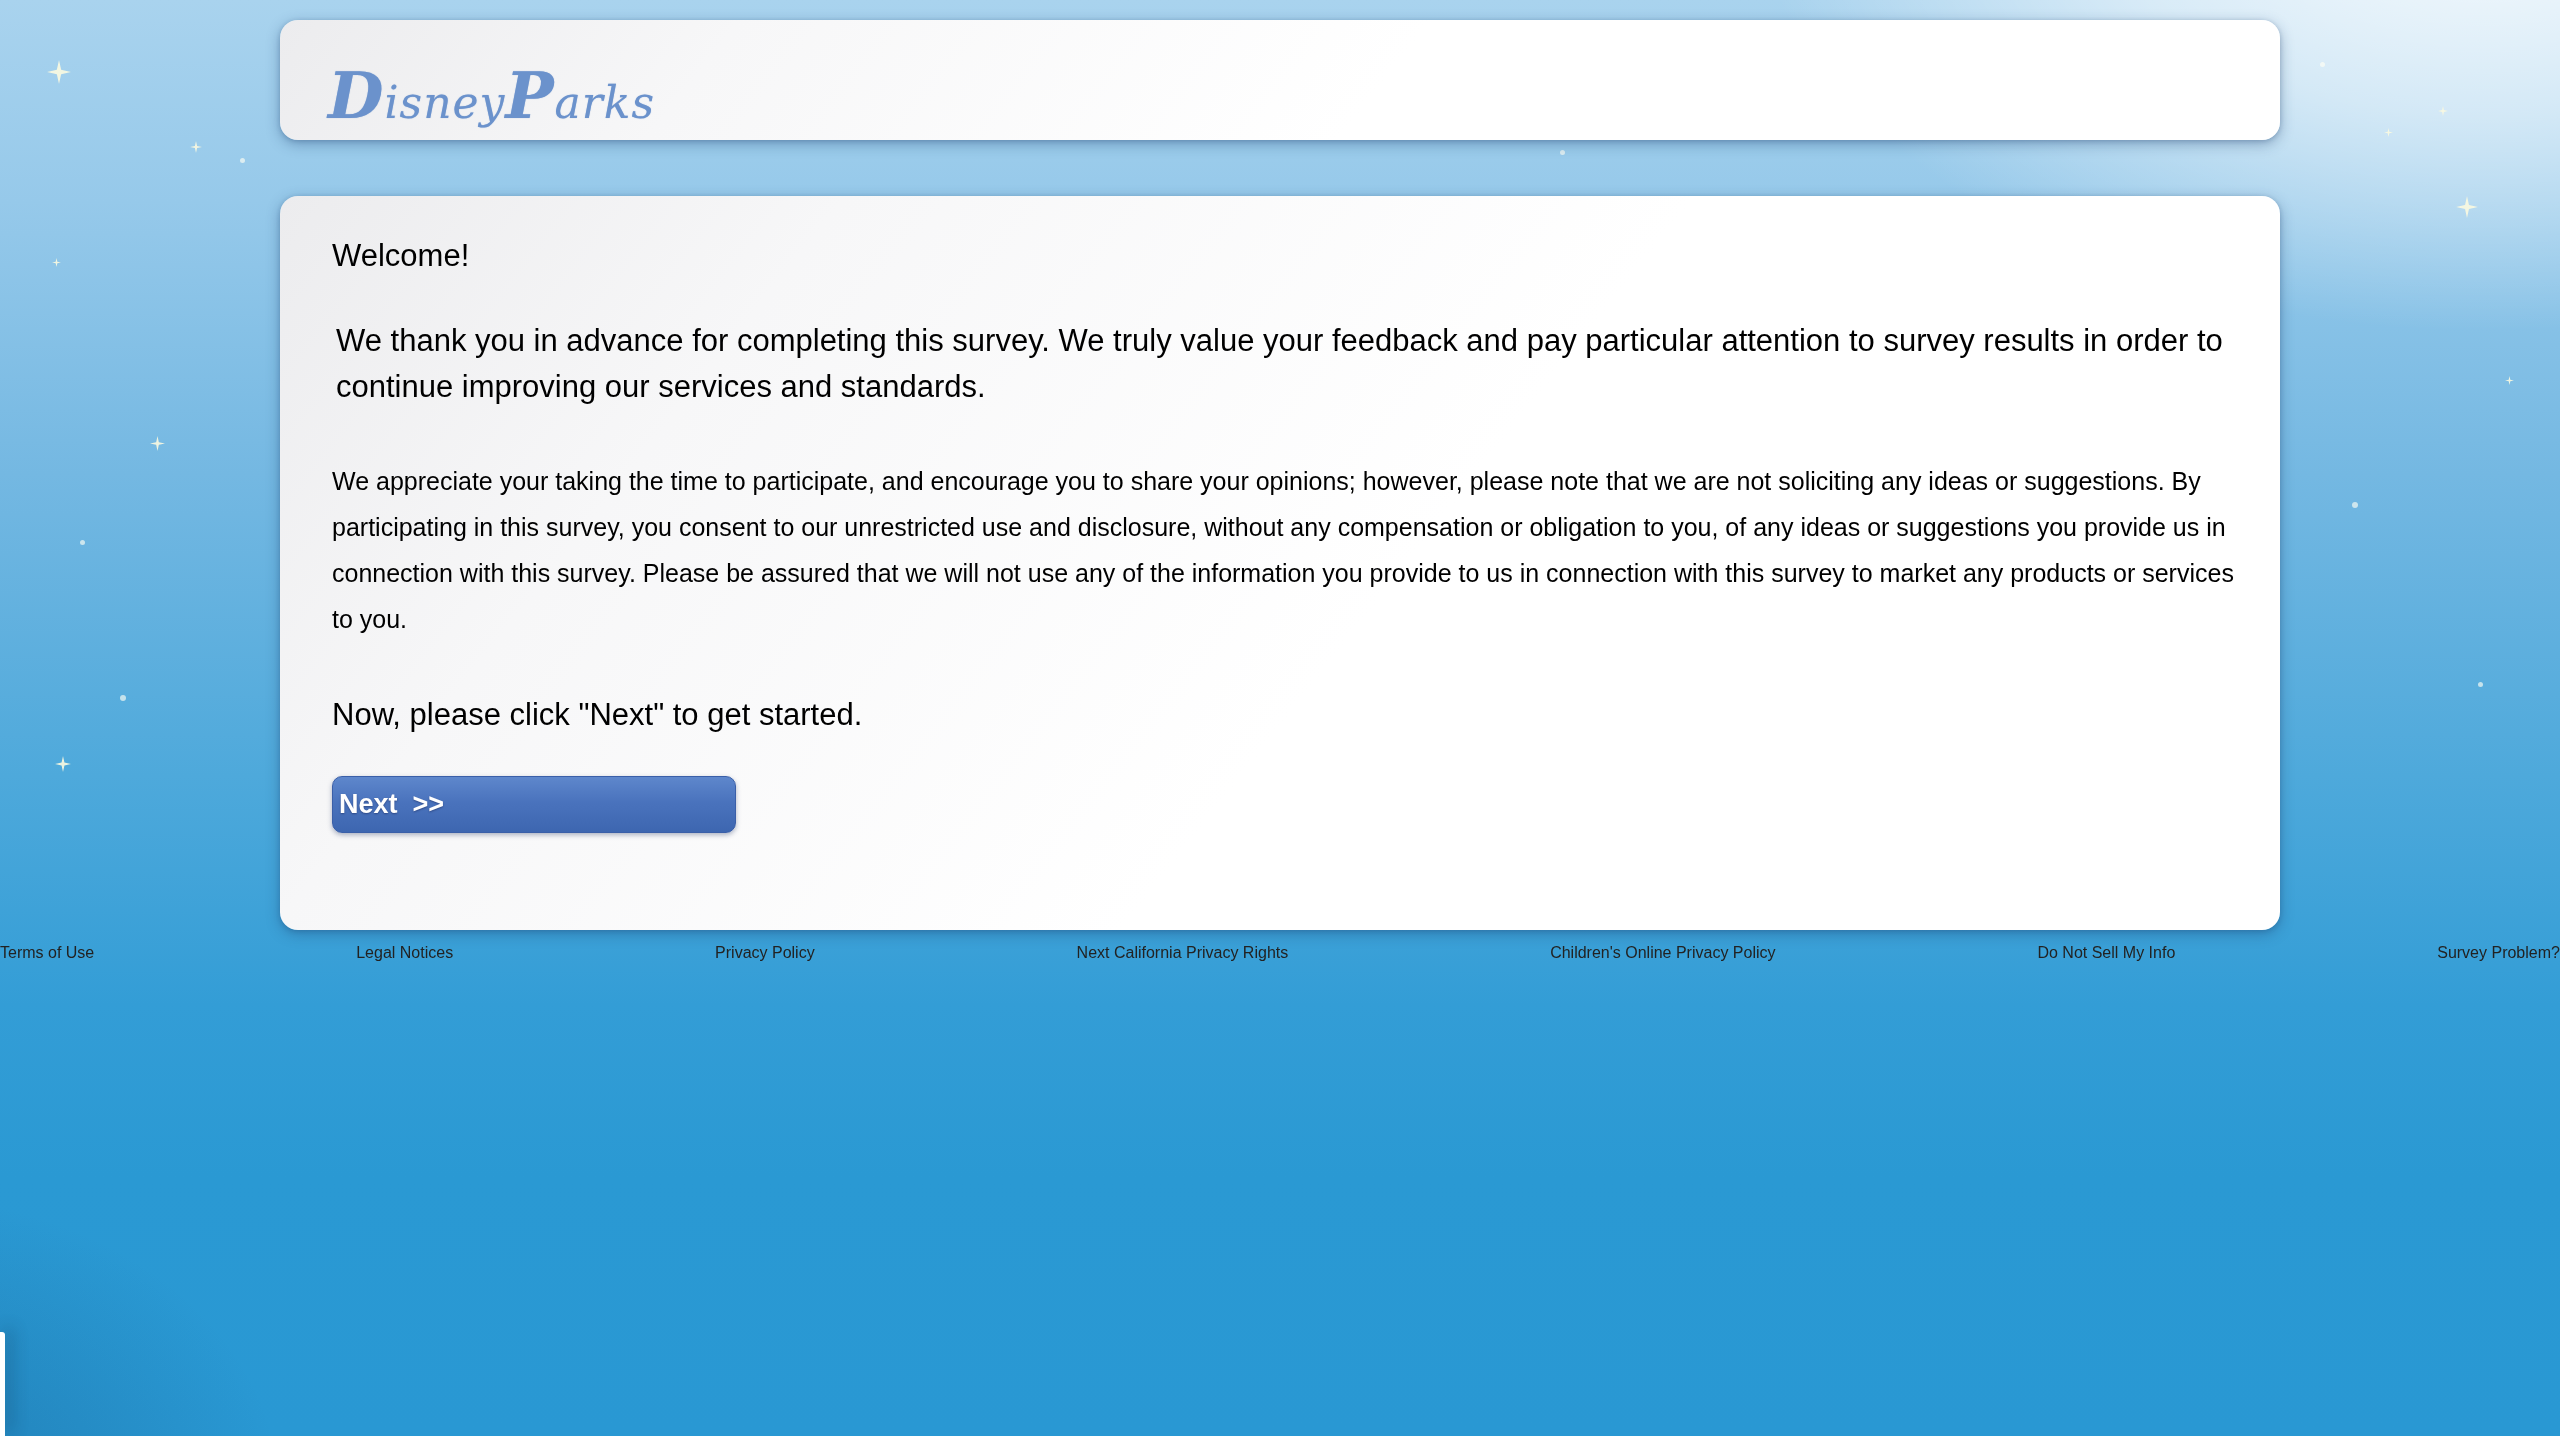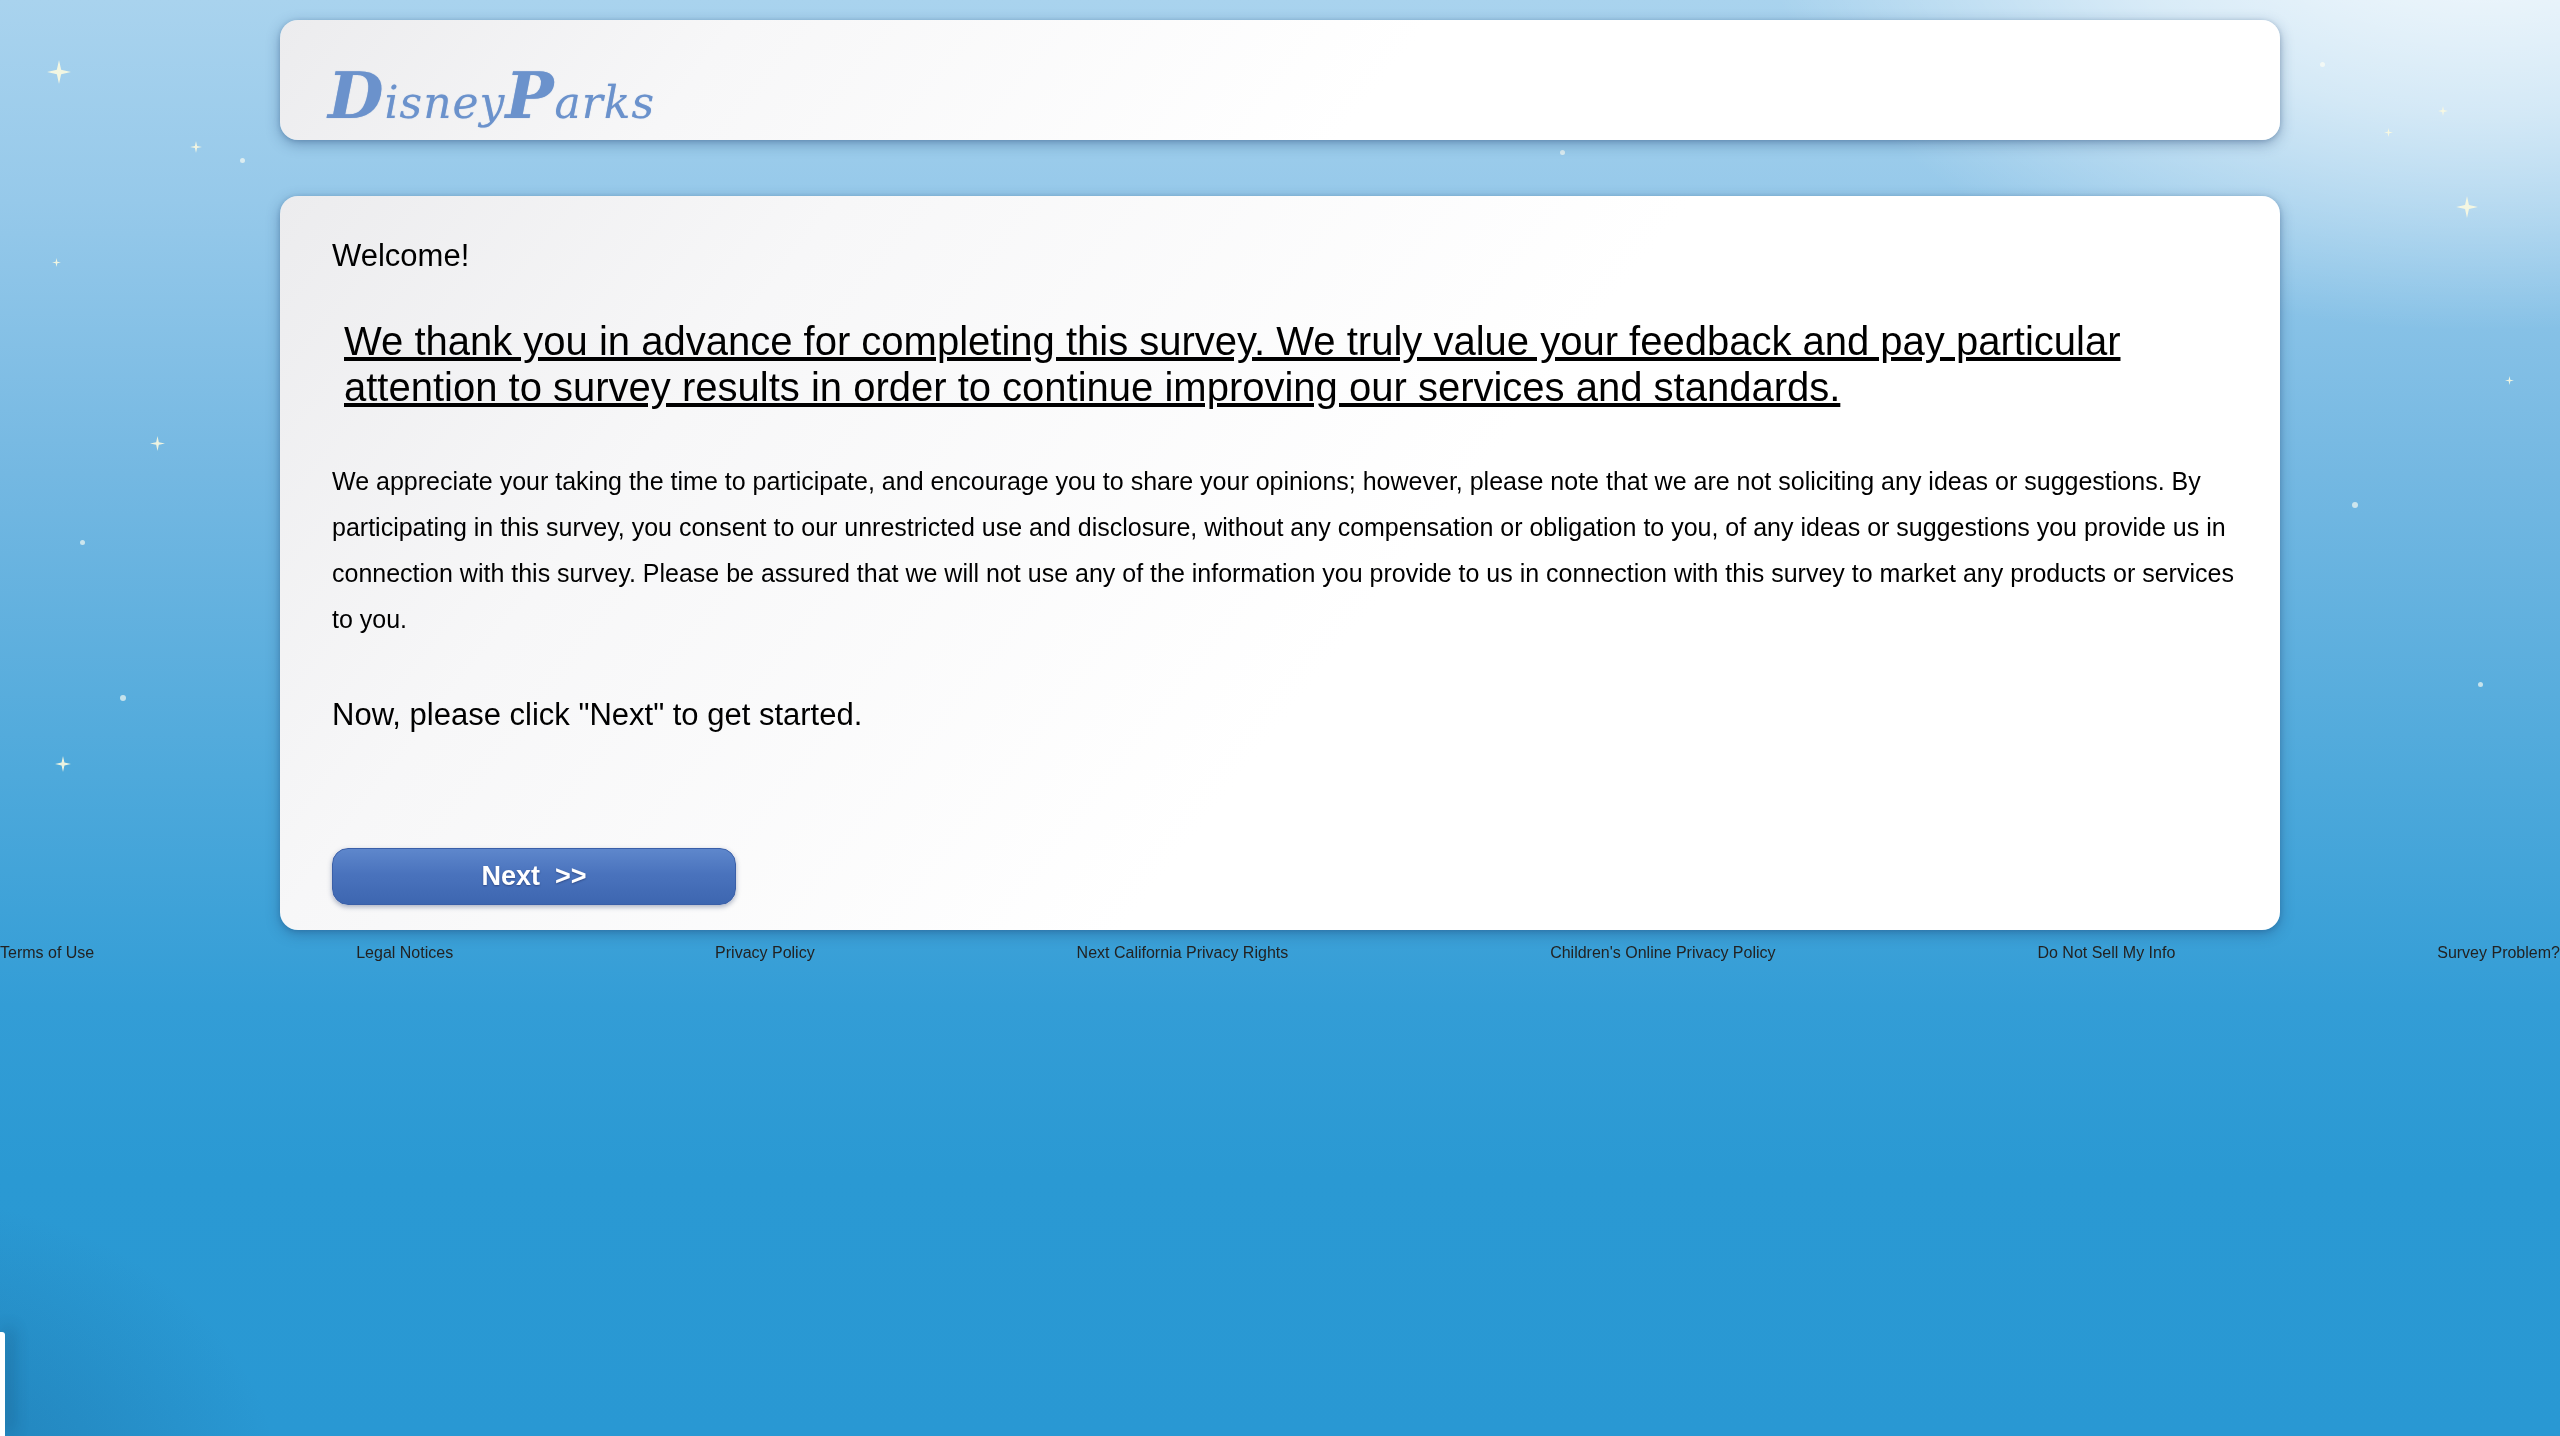--- a/index.html
+++ b/index.html
@@ -52,36 +52,36 @@
     letter-spacing: 1px;
     line-height: 84px;
     white-space: nowrap;
     text-shadow: 0 0 1px rgba(107,146,204,.6);
   }
   .logo-word { display: inline-block; }
   .logo-word::first-letter { font-size: 64px; font-weight: bold; }
 
   .main-card { color: #000; }
   .welcome-text { font-size: 31px; margin: 0; }
-  .para-large   { font-size: 40px; line-height: 46px; margin: 44px 0 0 12px; text-decoration: underline; }
+  .para-large   { font-size: 31px; line-height: 46px; margin: 44px 0 0 4px; }
   .para-small   { font-size: 25px; line-height: 46px; margin: 48px 0 0 0; }
   .instruction  { font-size: 31px; line-height: 46px; margin: 50px 0 0 0; }
 
   .next-button {
     display: block;
-    margin-top: 110px;
+    margin-top: 38px;
     width: 404px; height: 57px;
     border: 1px solid #3a5fa8;
-    border-radius: 16px;
+    border-radius: 10px;
     background: linear-gradient(to bottom, #5e87cc 0%, #4a73bd 45%, #3d66b0 100%);
     color: #ffffff;
     font-family: "Liberation Sans", sans-serif;
     font-size: 27px;
     font-weight: bold;
-    text-align: center;
+    text-align: left;
     cursor: pointer;
     text-shadow: 0 1px 2px rgba(0,0,40,.35);
     box-shadow: 0 2px 5px rgba(20,40,90,.35);
   }
 
   .footer {
     position: absolute;
     top: 944px; left: 0;
     width: 100%;
     text-align: center;

